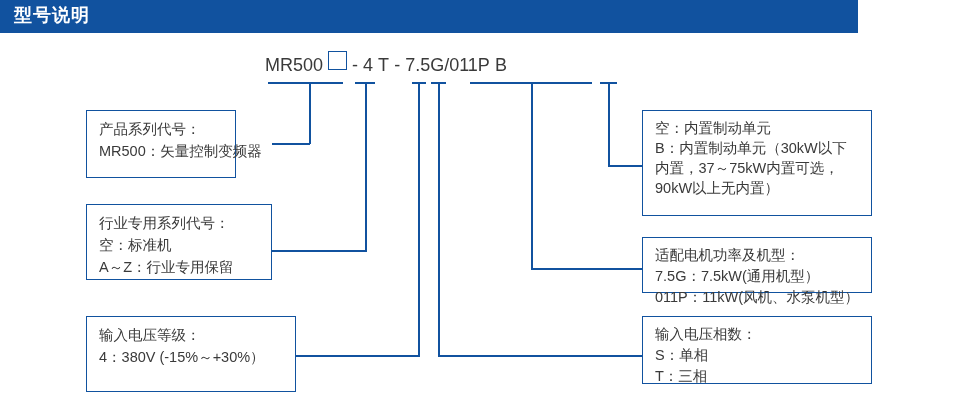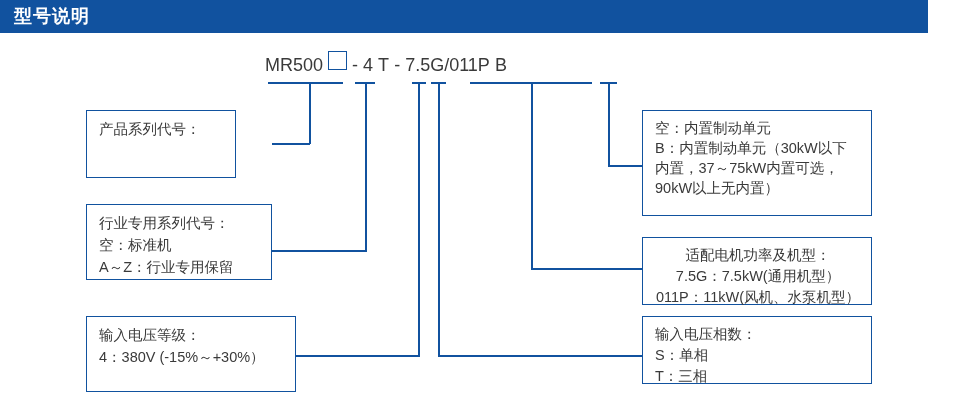--- a/index.html
+++ b/index.html
@@ -17,23 +17,24 @@
     height: 407px;
     background: #ffffff;
     overflow: hidden;
   }
 
   
   .header-bar {
     position: absolute;
     left: 0;
     top: 0;
-    width: 928px;
+    width: 858px;
     height: 33px;
     background: #11529f;
+    font-family: Liberation Mono, monospace;
   }
   .header-title {
     position: absolute;
     left: 14px;
     top: 5px;
     font-size: 18px;
     font-weight: bold;
     color: #ffffff;
     letter-spacing: 1px;
     line-height: 23px;
@@ -74,21 +75,21 @@
     color: #3a3a3a;
     line-height: 22px;
     white-space: nowrap;
   }
 
   .box-series      { left: 86px;  top: 110px; width: 150px; height: 68px; }
   .box-industry    { left: 86px;  top: 204px; width: 186px; height: 76px; }
   .box-voltage     { left: 86px;  top: 316px; width: 210px; height: 76px; }
 
   .box-brake       { left: 642px; top: 110px; width: 230px; height: 106px; }
-  .box-motor       { left: 642px; top: 237px; width: 230px; height: 68px; text-align: center; }
+  .box-motor       { left: 642px; top: 237px; width: 230px; height: 56px; }
   .box-phase       { left: 642px; top: 316px; width: 230px; height: 68px; }
 
   .box-brake .ln   { line-height: 20px; white-space: normal; }
   .box-motor .ln,
   .box-phase .ln   { line-height: 21px; }
 
   
   .ln-h, .ln-v {
     position: absolute;
     background: #11529f;
@@ -139,20 +140,21 @@
   <div class="ln-h" style="left:438px; top:355px; width:205px;"></div>
 
   <div class="ln-v" style="left:531px; top:82px;  height:187px;"></div>
   <div class="ln-h" style="left:531px; top:268px; width:112px;"></div>
 
   <div class="ln-v" style="left:608px; top:82px;  height:84px;"></div>
   <div class="ln-h" style="left:608px; top:165px; width:35px;"></div>
 
   <div class="info-box box-series">
     <div class="ln">产品系列代号：</div>
+    <div class="ln">MR500：矢量控制变频器</div>
   </div>
 
   <div class="info-box box-industry">
     <div class="ln">行业专用系列代号：</div>
     <div class="ln">空：标准机</div>
     <div class="ln">A～Z：行业专用保留</div>
   </div>
 
   <div class="info-box box-voltage">
     <div class="ln">输入电压等级：</div>

